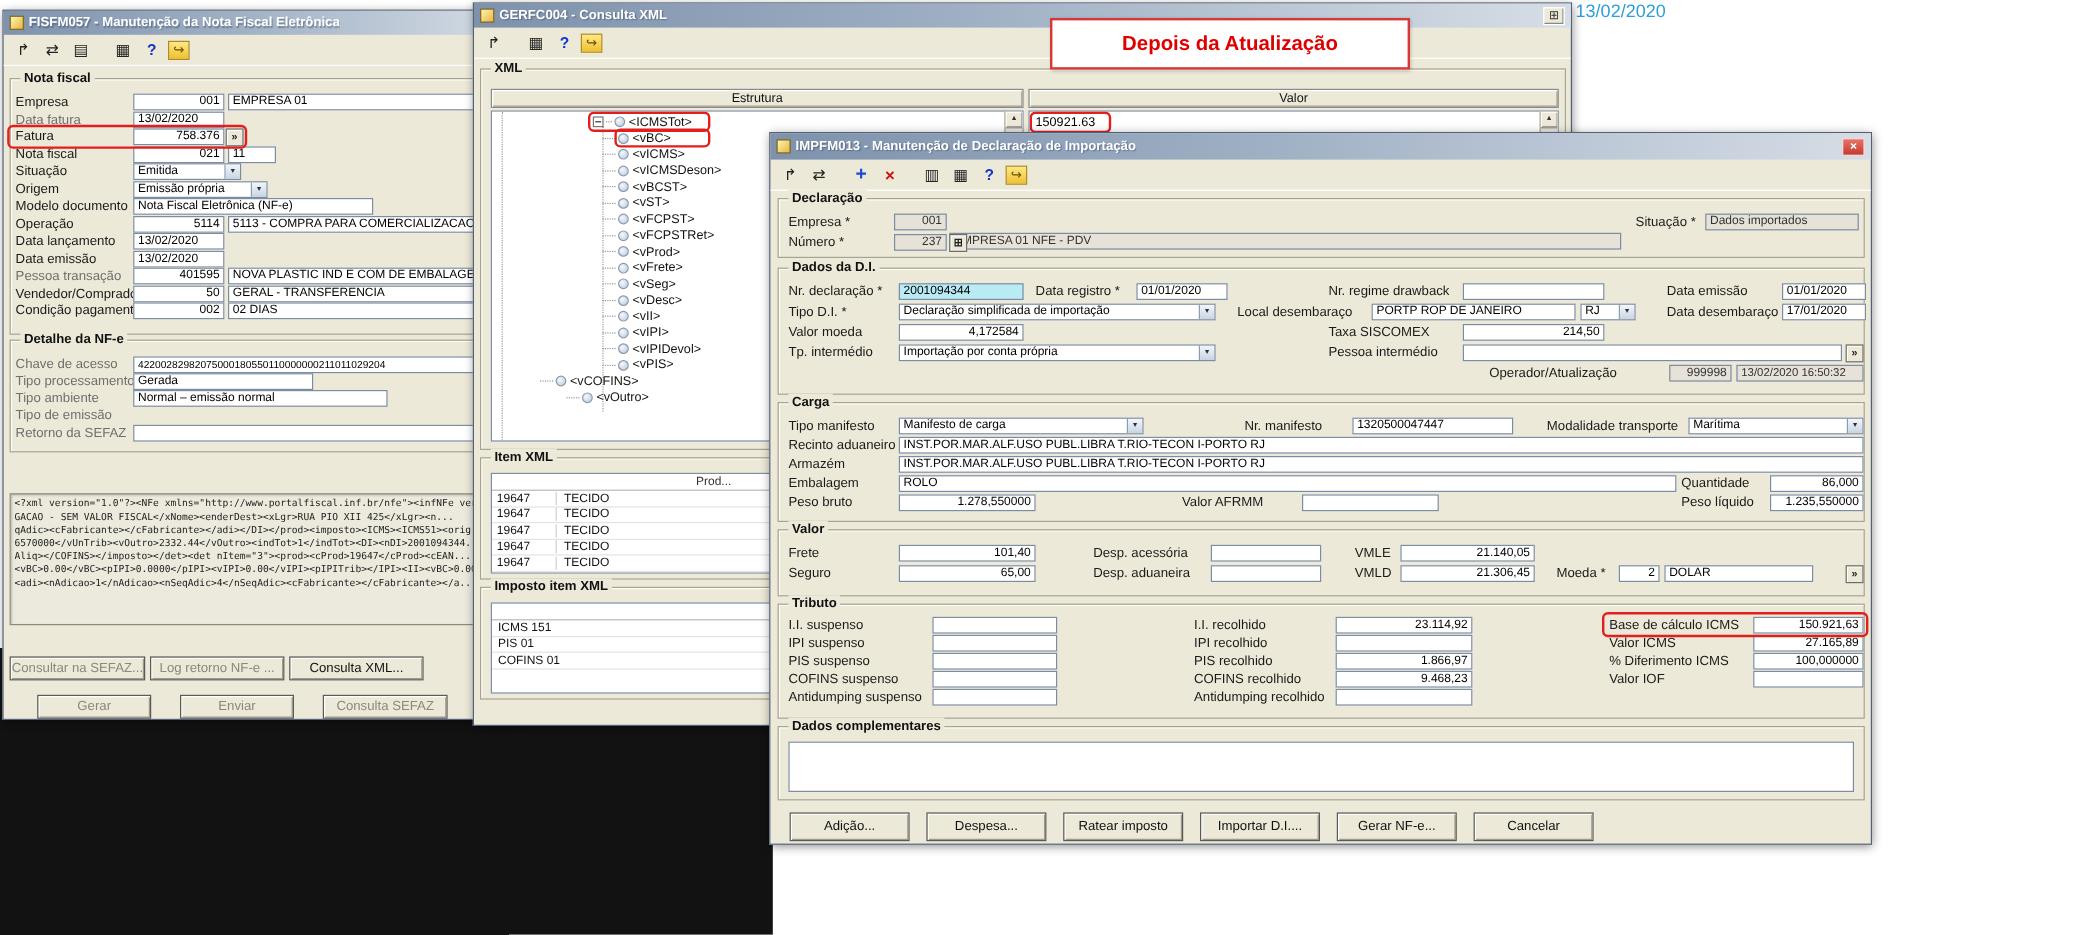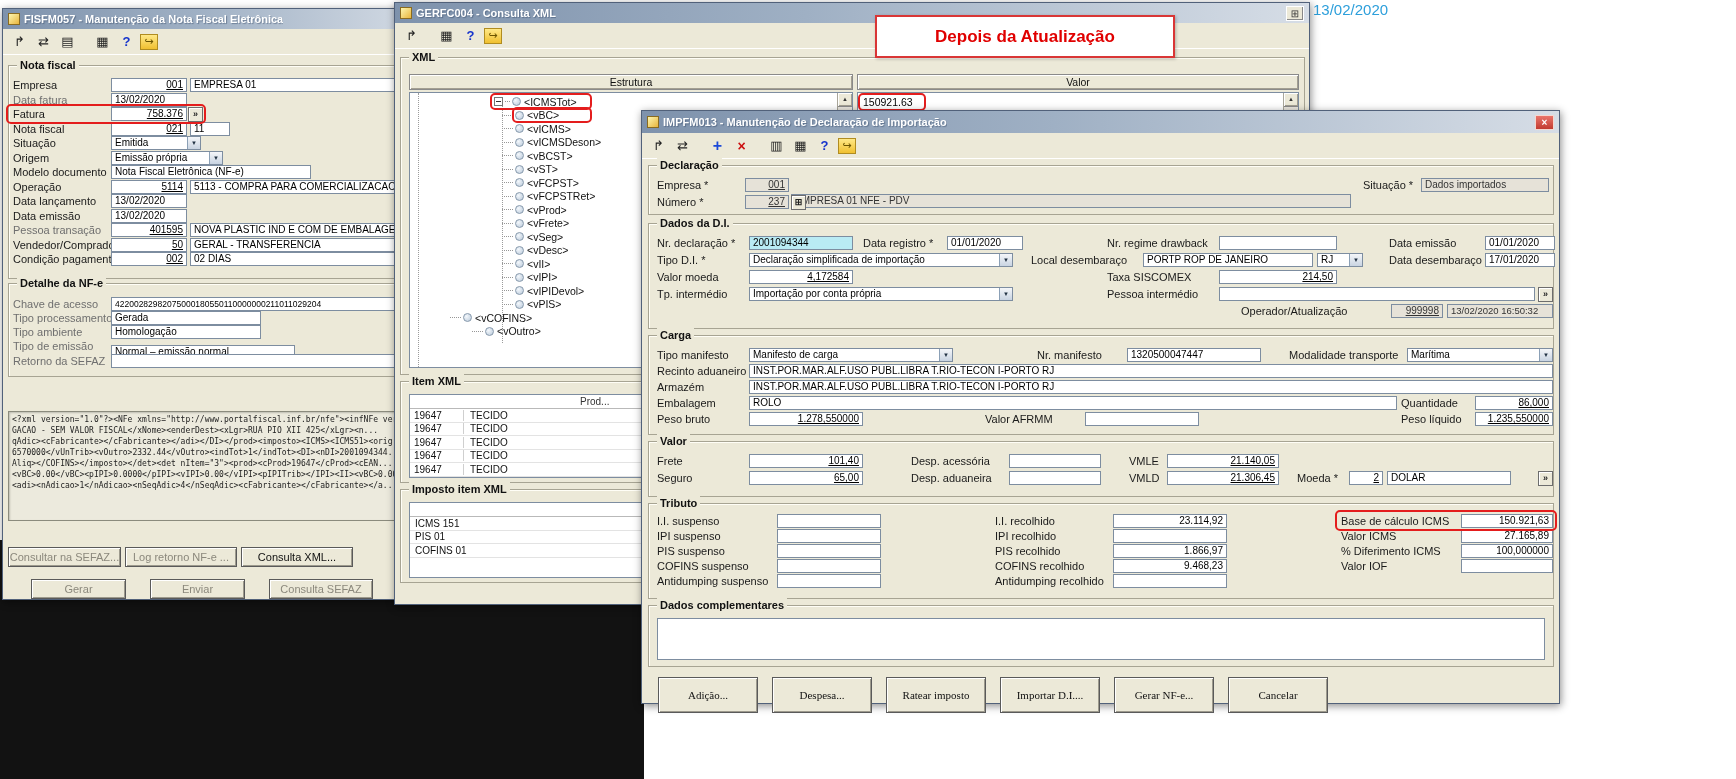--- a/index.html
+++ b/index.html
@@ -15,21 +15,21 @@
 .ti.q{color:#1533cc;font-weight:bold;}
 .ti.plus{color:#1b49d8;font-weight:bold;font-size:16px;}
 .ti.del{color:#cc1111;font-weight:bold;font-size:14px;}
 .ti.door{color:#6b5400;background:linear-gradient(#ffe886,#f0c030);border:1px solid #b08c20;width:18px;height:16px;font-size:11px;}
 .tsep{width:8px;}
 .grp{position:absolute;border:1px solid #a7a493;box-shadow:inset 1px 1px 0 #fffef6;}
 .grp>.gl{position:absolute;top:-8px;left:8px;background:#ece9d8;padding:0 3px;font-size:11px;font-weight:bold;color:#111;line-height:14px;}
 .lbl{position:absolute;font-size:11px;color:#1a1a1a;white-space:nowrap;line-height:13px;}
 .lbl.dim{color:#6f6f6f;}
 .fld{position:absolute;height:14px;background:#fff;border:1px solid #7d8da0;font-size:10px;line-height:12px;padding:0 3px;color:#000;white-space:nowrap;overflow:hidden;}
-.fld.num{text-align:right;text-decoration:underline;}
+.fld.num{text-align:right;}
 .fld.dis{background:#e6e2d8;color:#333;}
 .fld.cy{background:#b9ebf4;}
 .sel{padding-right:16px;}
 .sel .arr{position:absolute;right:-1px;top:-1px;width:14px;height:14px;background:linear-gradient(#f4f6f9,#c9d4e2);border:1px solid #8ba0b6;font-size:6px;display:flex;align-items:center;justify-content:center;color:#234;}
 .mini{position:absolute;width:15px;height:15px;background:#ece9d8;border:1px solid #6d6d6d;box-shadow:inset 1px 1px 0 #fff;font-size:9px;font-weight:bold;text-align:center;line-height:13px;color:#222;}
 .btn{position:absolute;height:20px;background:#ece9d8;border:1px solid #5a5a5a;box-shadow:inset 1px 1px 0 #fff,inset -1px -1px 0 #9d9a8d;font-size:11px;text-align:center;line-height:18px;color:#111;font-family:inherit;}
 .btn.dis{color:#8b887c;}
 .rbox{position:absolute;border:2px solid #e41d1d;border-radius:5px;z-index:6;pointer-events:none;}
 .panel{position:absolute;background:#fff;border:1px solid #7d8da0;overflow:hidden;}
 .hdrbtn{position:absolute;height:16px;background:#ece9d8;border:1px solid #8a8a8a;box-shadow:inset 1px 1px 0 #fff,inset -1px -1px 0 #a39f92;font-size:10.5px;text-align:center;line-height:14px;color:#111;}
@@ -55,21 +55,21 @@
 .datelbl{position:absolute;left:1313px;top:1px;color:#2d9fdb;font-size:15px;z-index:2;}
 .trow{position:relative;height:15px;}
 .trow .lbl2{position:absolute;left:0;top:1px;font-size:11px;color:#1a1a1a;white-space:nowrap;}
 .trow .tfld{position:absolute;top:0;height:14px;background:#fff;border:1px solid #7d8da0;font-size:10px;line-height:12px;padding:0 3px;text-align:right;overflow:hidden;}
 .tcol{position:absolute;}
 .tcol-l .tfld{left:120px;width:104px;}
 .tcol-m .tfld{left:118px;width:114px;}
 .tcol-r .tfld{left:120px;width:92px;}
 .ta{position:absolute;background:#fff;border:1px solid #7d8da0;}
 .footbtns{position:absolute;left:6px;top:566px;width:906px;display:flex;gap:14px;padding-left:10px;}
-.footbtns .fbtn{width:100px;height:36px;background:#ece9d8;border:1px solid #5a5a5a;box-shadow:inset 1px 1px 0 #fff,inset -1px -1px 0 #9d9a8d;font-size:11px;color:#111;font-family:Liberation Serif, serif;}
+.footbtns .fbtn{width:100px;height:24px;background:#ece9d8;border:1px solid #5a5a5a;box-shadow:inset 1px 1px 0 #fff,inset -1px -1px 0 #9d9a8d;font-size:11px;color:#111;font-family:Liberation Sans, sans-serif;}
 .xbtn{margin-left:auto;width:19px;height:15px;background:linear-gradient(#e9746a,#c23b31);border:1px solid #f4d7d0;color:#fff;font-size:10px;font-weight:bold;text-align:center;line-height:13px;}
 .wbtn{margin-left:auto;width:18px;height:15px;background:#ece9d8;border:1px solid #fff;box-shadow:inset -1px -1px 0 #888;color:#333;font-size:10px;text-align:center;line-height:13px;}
 </style>
 </head>
 <body>
 
 <div id="screen">
 
   <div class="darkbg"></div>
   <div class="datelbl">13/02/2020</div>
@@ -142,21 +142,21 @@
     <div class="grp" style="left:5px;top:274px;width:419px;height:94px">
       <span class="gl">Detalhe da NF-e</span>
     </div>
     <span class="lbl dim" style="left:10px;top:289px">Chave de acesso</span>
     <div class="fld" style="left:108px;top:288px;width:309px;font-size:8.5px">42200282982075000180550110000000211011029204</div>
     <span class="lbl dim" style="left:10px;top:303px">Tipo processamento</span>
     <div class="fld" style="left:108px;top:302px;width:150px">Gerada</div>
     <span class="lbl dim" style="left:10px;top:317px">Tipo ambiente</span>
     <div class="fld" style="left:108px;top:316px;width:150px">Homologação</div>
     <span class="lbl dim" style="left:10px;top:331px">Tipo de emissão</span>
-    <div class="fld" style="left:108px;top:336px;width:184px">Normal – emissão normal</div>
+    <div class="fld" style="left:108px;top:316px;width:212px">Normal – emissão normal</div>
     <span class="lbl dim" style="left:10px;top:346px">Retorno da SEFAZ</span>
     <div class="fld" style="left:108px;top:345px;width:309px"></div>
 
     <div class="xmlbox" style="left:5px;top:402px;width:419px;height:110px">
 
     <div class="xline">&lt;?xml version="1.0"?&gt;&lt;NFe xmlns="http://www.portalfiscal.inf.br/nfe"&gt;&lt;infNFe versao...</div>
         <div class="xline">GACAO - SEM VALOR FISCAL&lt;/xNome&gt;&lt;enderDest&gt;&lt;xLgr&gt;RUA PIO XII 425&lt;/xLgr&gt;&lt;n...</div>
         <div class="xline">qAdic&gt;&lt;cFabricante&gt;&lt;/cFabricante&gt;&lt;/adi&gt;&lt;/DI&gt;&lt;/prod&gt;&lt;imposto&gt;&lt;ICMS&gt;&lt;ICMS51&gt;&lt;orig...</div>
         <div class="xline">6570000&lt;/vUnTrib&gt;&lt;vOutro&gt;2332.44&lt;/vOutro&gt;&lt;indTot&gt;1&lt;/indTot&gt;&lt;DI&gt;&lt;nDI&gt;2001094344...</div>
         <div class="xline">Aliq&gt;&lt;/COFINS&gt;&lt;/imposto&gt;&lt;/det&gt;&lt;det nItem="3"&gt;&lt;prod&gt;&lt;cProd&gt;19647&lt;/cProd&gt;&lt;cEAN...</div>

